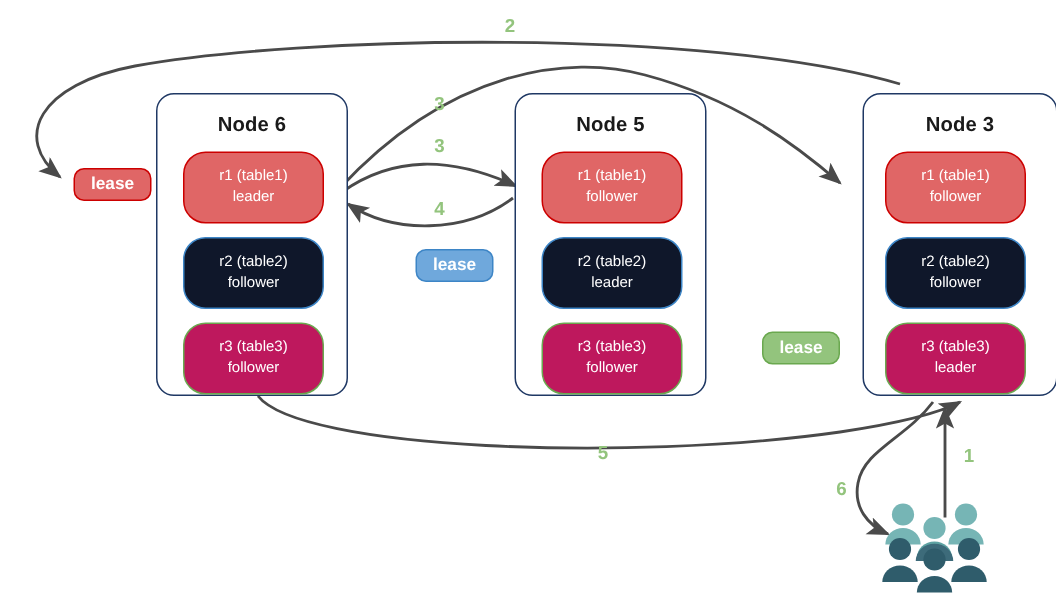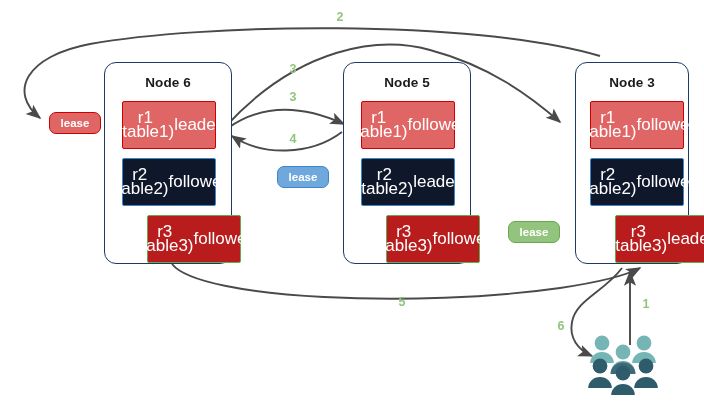--- a/index.html
+++ b/index.html
@@ -38,34 +38,34 @@
     right: 0;
     text-align: center;
     font-size: 13.5px;
     font-weight: bold;
     color: #1a1a1a;
     letter-spacing: 0.1px;
   }
   .replica {
     position: absolute;
     box-sizing: border-box;
-    border-radius: 2px;
+    border-radius: 15px;
     display: flex;
-    flex-direction: row;
+    flex-direction: column;
     align-items: center;
     justify-content: center;
     color: #ffffff;
-    font-size: 17px;
+    font-size: 10px;
     line-height: 14.5px;
     text-align: center;
   }
   .replica .ln { display: block; }
   .rep-red   { background: #e06666; border: 1.4px solid #cc0000; }
   .rep-blue  { background: #0f172a; border: 1.4px solid #3d85c6; }
-  .rep-green { background: #b91c1c; border: 1.4px solid #6aa84f; margin-left: 25px; }
+  .rep-green { background: #be185d; border: 1.4px solid #6aa84f; }
 
   .lease {
     position: absolute;
     box-sizing: border-box;
     border-radius: 7px;
     display: flex;
     align-items: center;
     justify-content: center;
     color: #ffffff;
     font-size: 11.5px;
@@ -141,21 +141,21 @@
     <div class="replica rep-blue" style="left:17px; top:95px; width:94px; height:48px;">
       <span class="ln">r2 (table2)</span>
       <span class="ln">leader</span>
     </div>
     <div class="replica rep-green" style="left:17px; top:152px; width:94px; height:48px;">
       <span class="ln">r3 (table3)</span>
       <span class="ln">follower</span>
     </div>
   </div>
 
-  <div class="node-box" style="left:575px; top:62px; width:114px; height:202px;">
+  <div class="node-box" style="left:575px; top:62px; width:130px; height:202px;">
     <div class="node-title" style="top:12px;">Node 3</div>
 
     <div class="replica rep-red" style="left:14px; top:38px; width:94px; height:48px;">
       <span class="ln">r1 (table1)</span>
       <span class="ln">follower</span>
     </div>
     <div class="replica rep-blue" style="left:14px; top:95px; width:94px; height:48px;">
       <span class="ln">r2 (table2)</span>
       <span class="ln">follower</span>
     </div>

